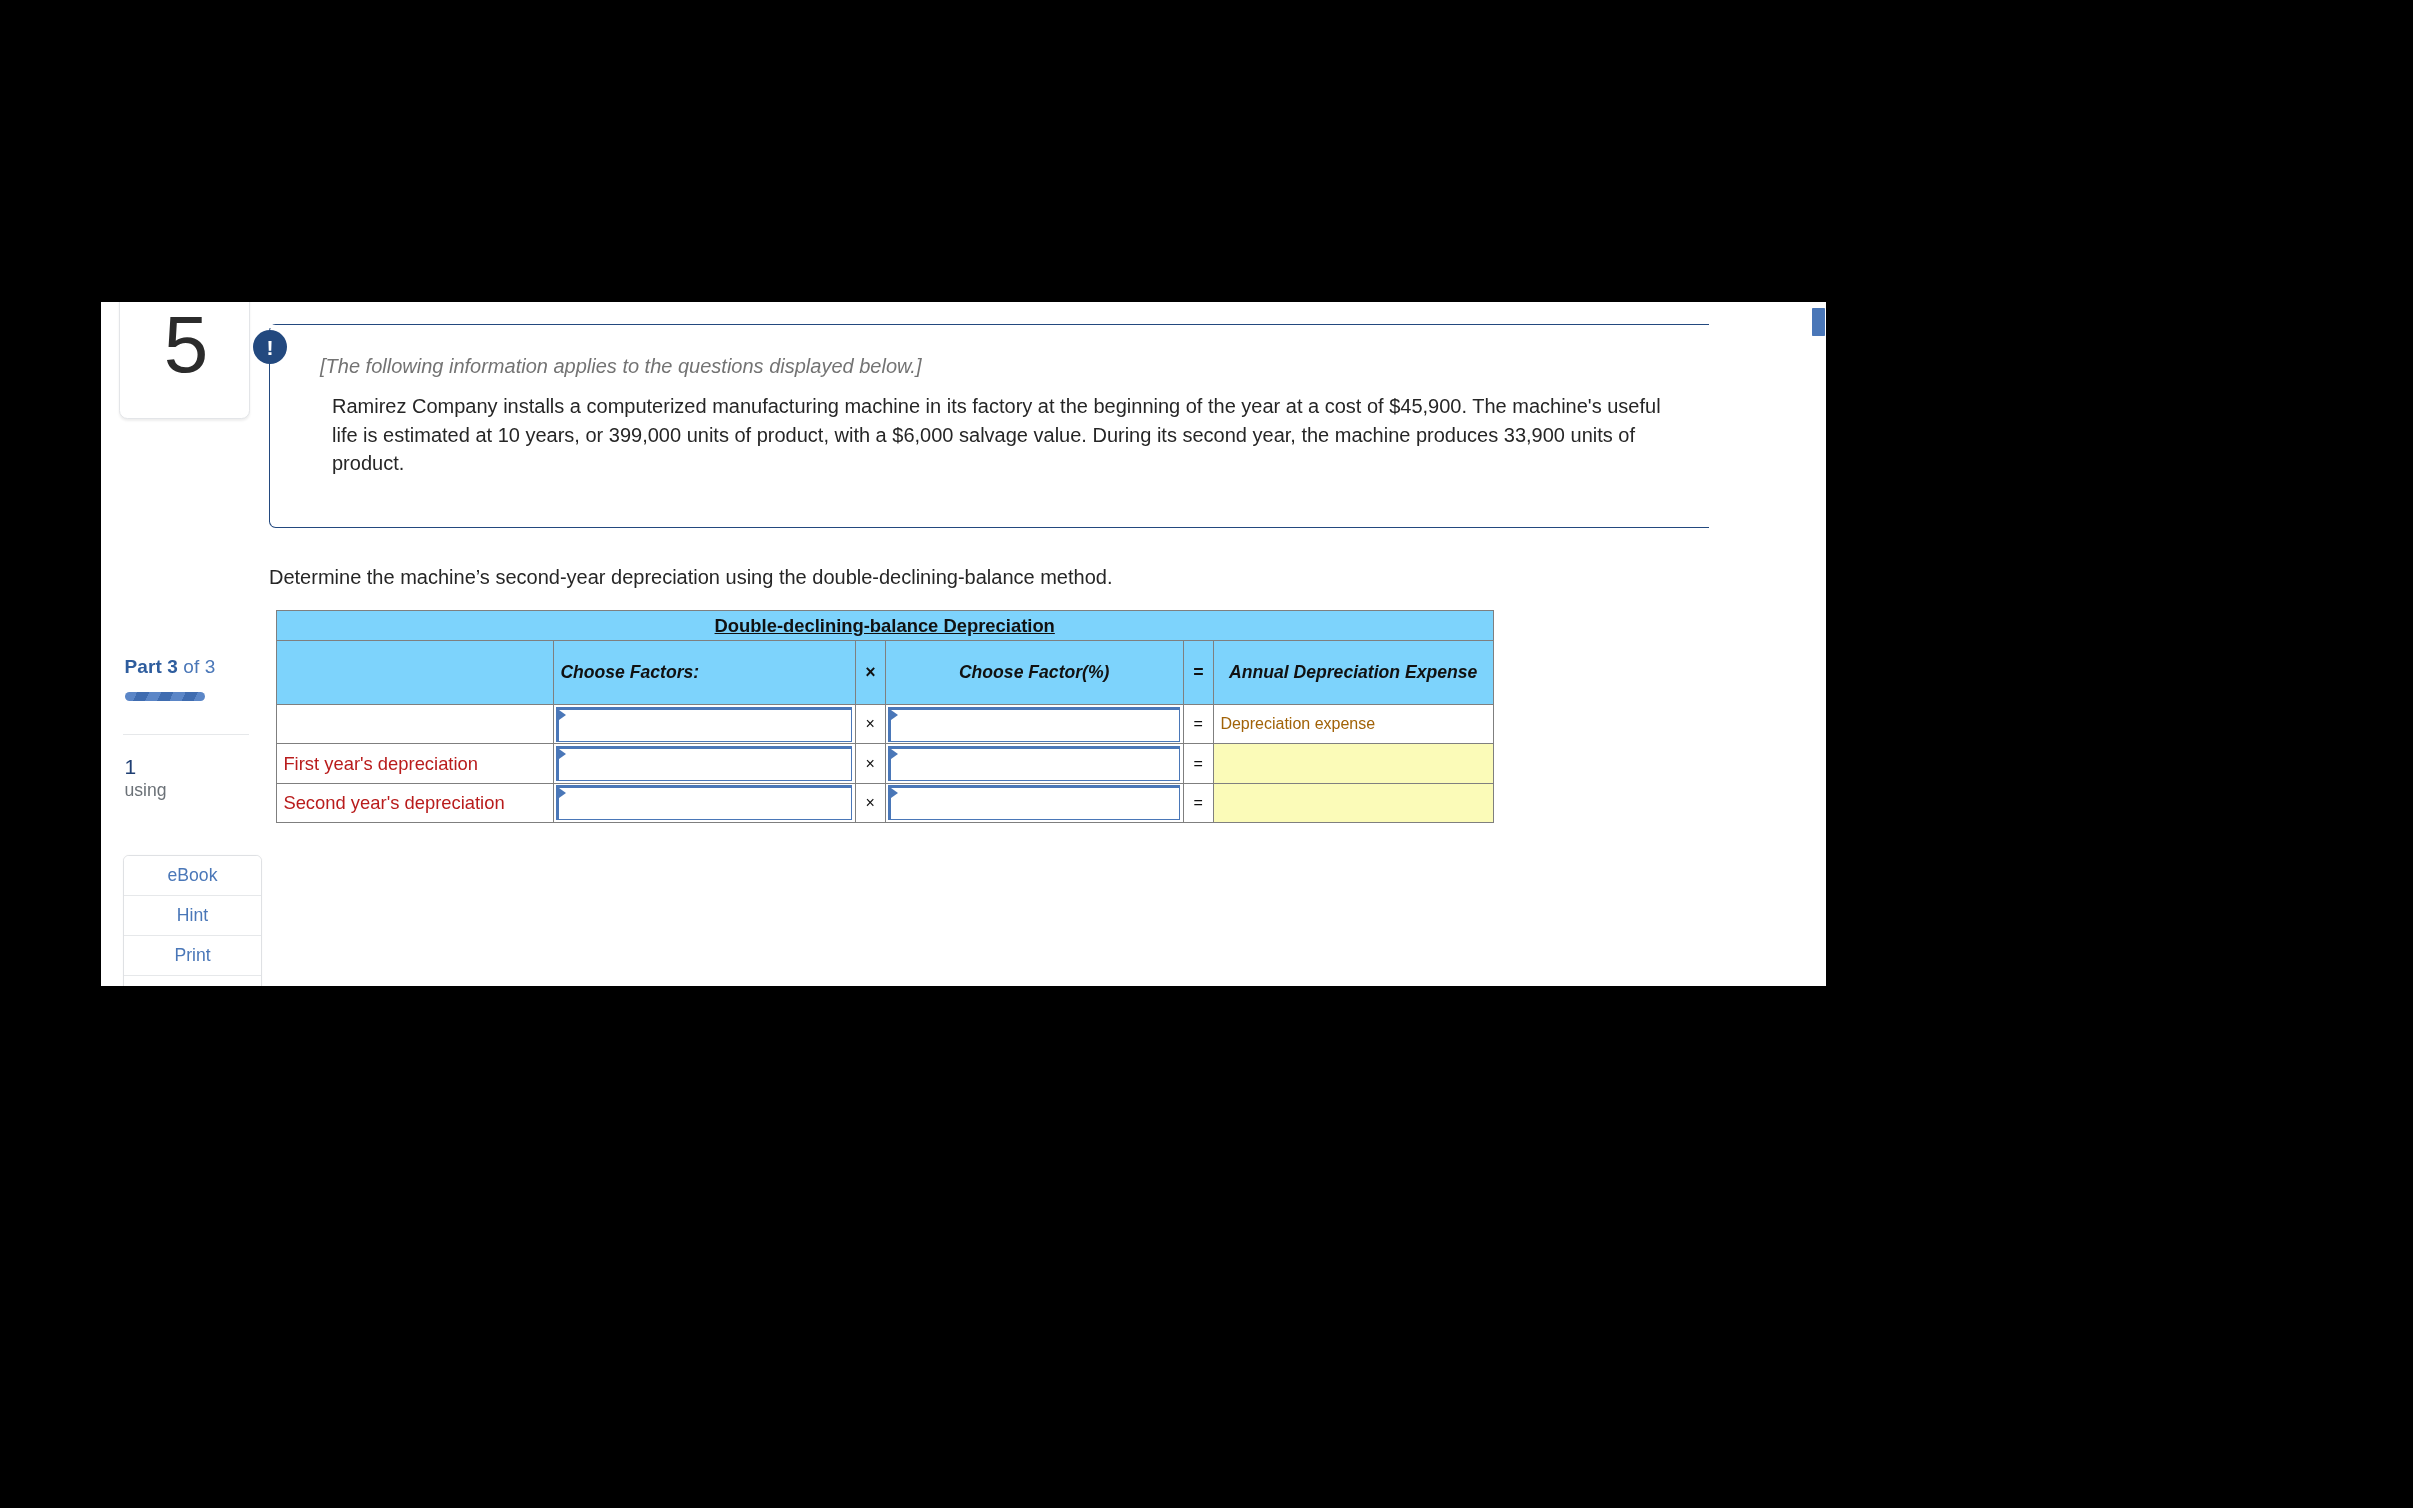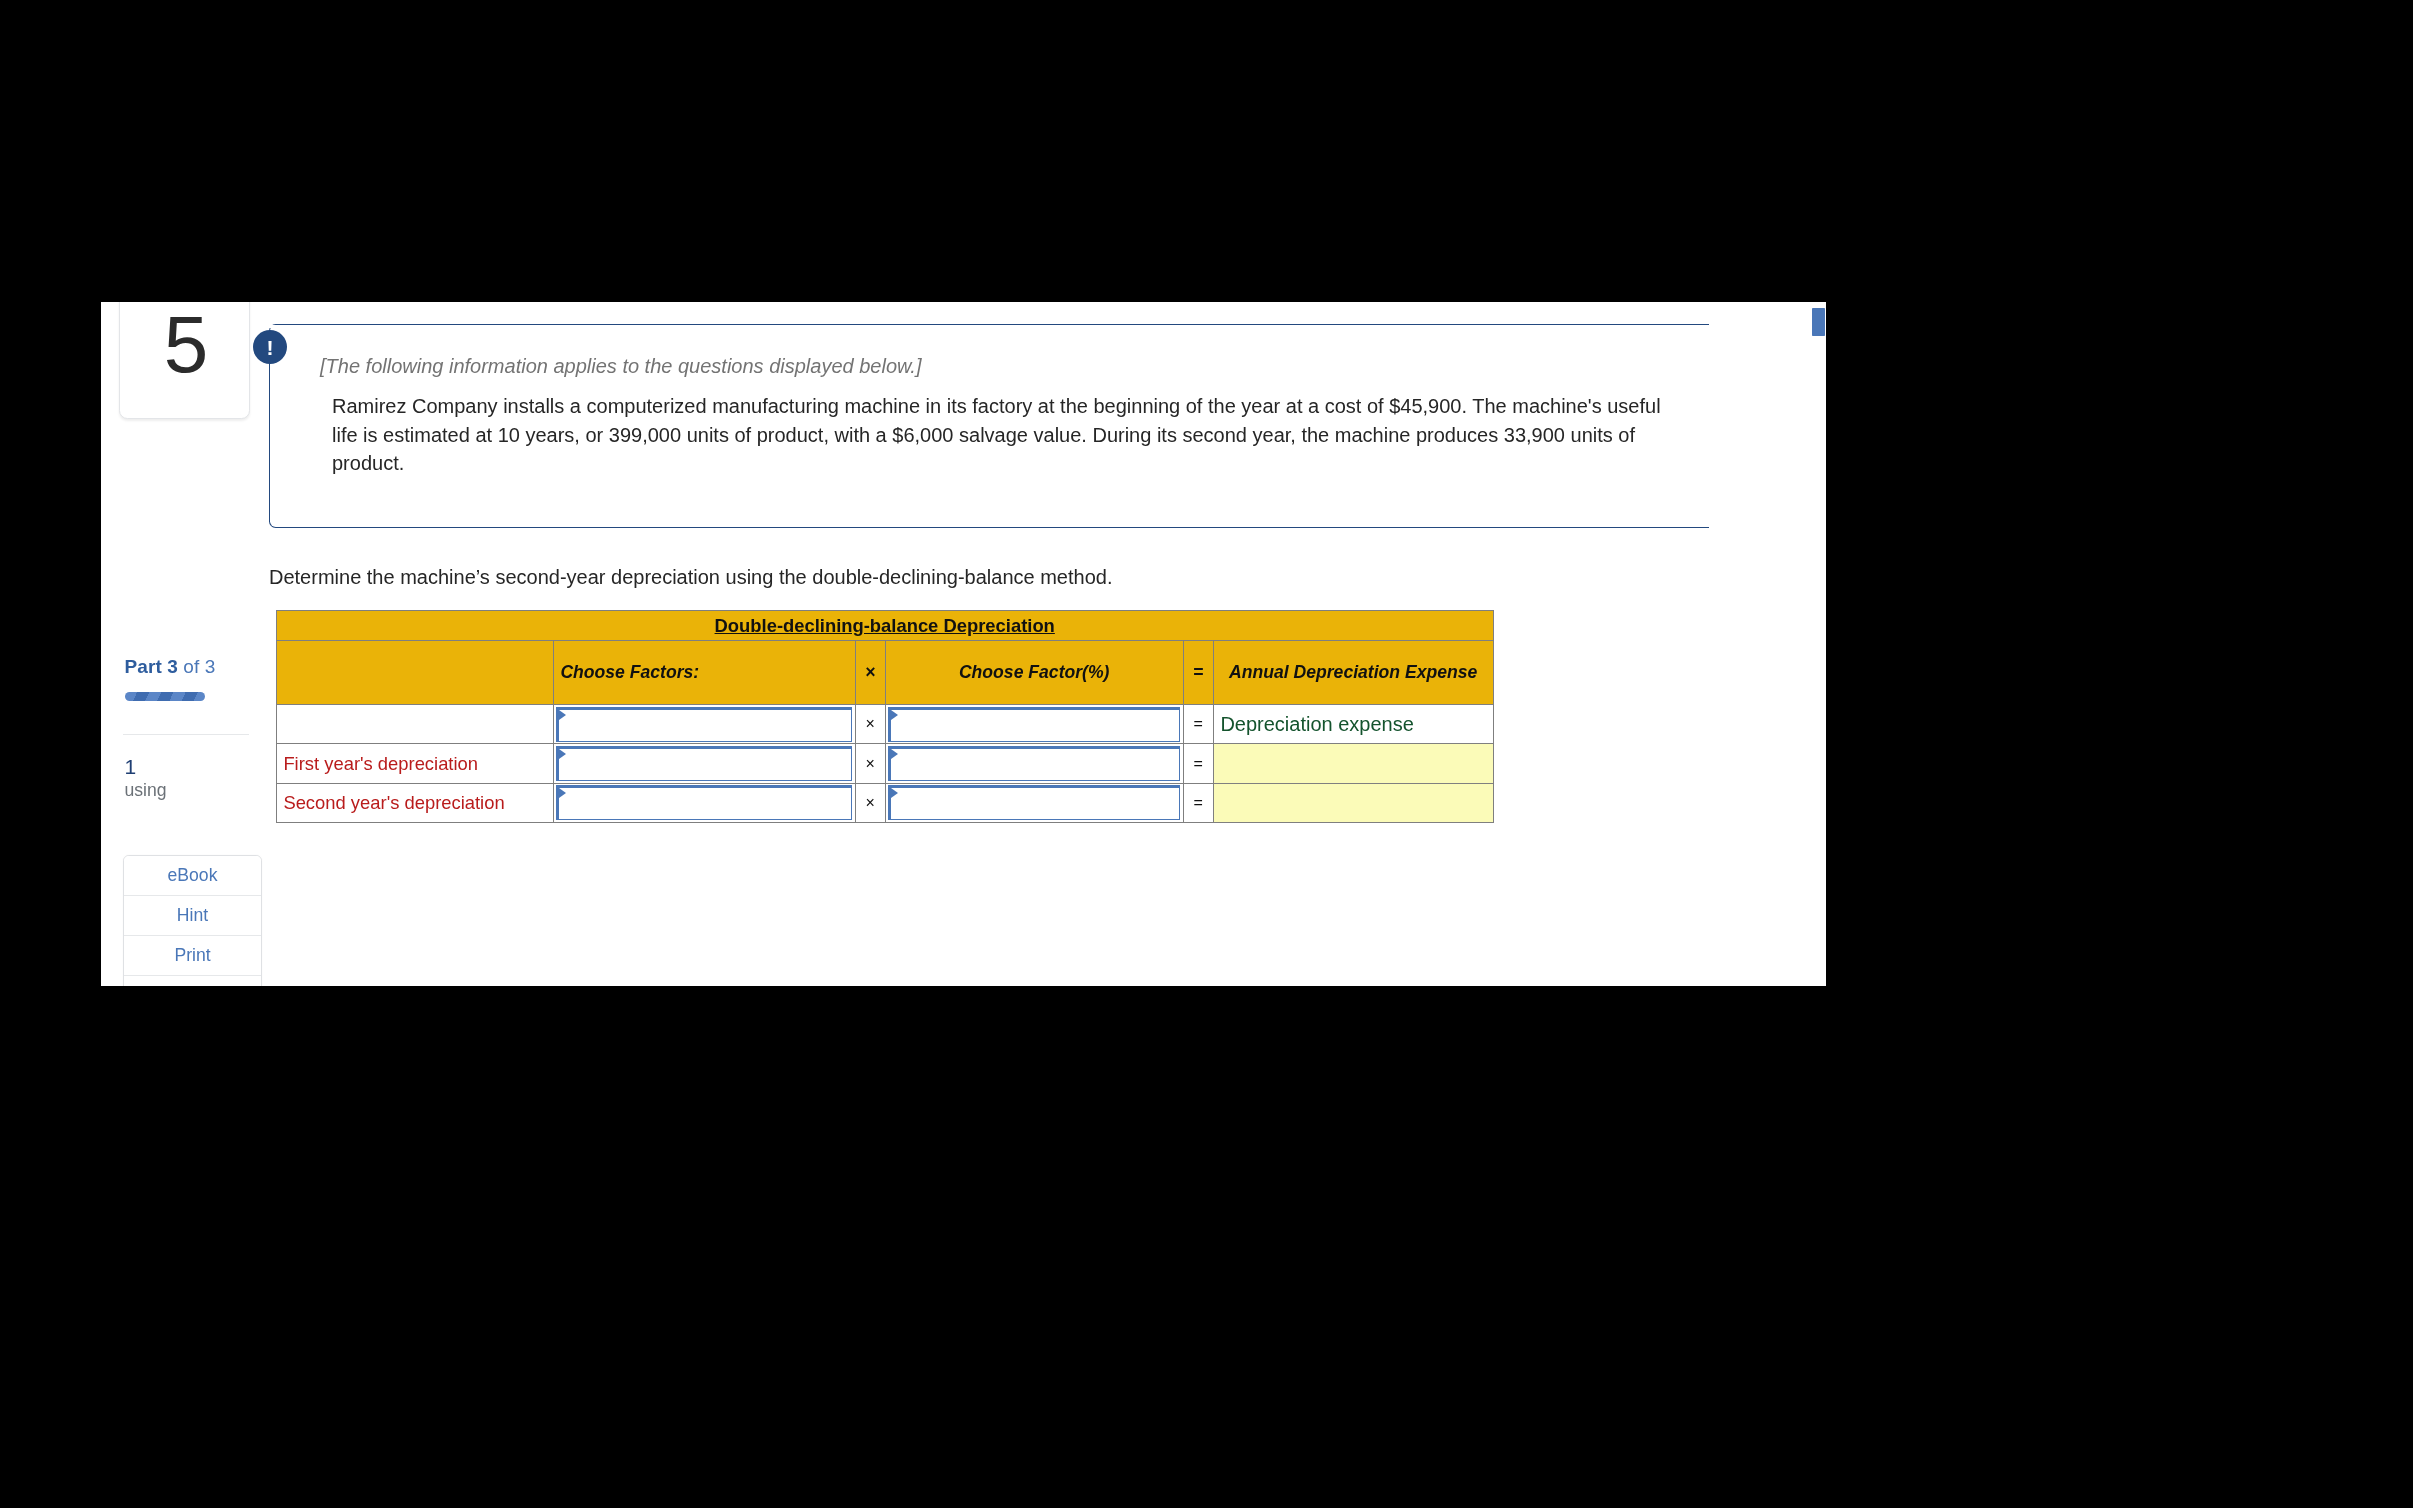--- a/index.html
+++ b/index.html
@@ -264,21 +264,21 @@
     border-collapse: collapse;
     table-layout: fixed;
     background: #ffffff;
   }
   #ddb-table td, #ddb-table th {
     border: 1.7px solid #7f7f7f;
     padding: 0;
     vertical-align: middle;
   }
   .hd {
-    background: #eab308;
+    background: #7dd3fc;
     font-size: 17.6px;
     font-weight: bold;
     color: #111111;
     text-align: center;
   }
   #title-cell {
     height: 30px;
     text-decoration: underline;
     font-size: 18.4px;
   }
@@ -299,22 +299,22 @@
     text-align: left;
     background: #ffffff;
   }
   .op-cell {
     font-size: 16px;
     color: #111111;
     text-align: center;
     background: #ffffff;
   }
   .ans-cell {
-    font-size: 20px;
-    color: #14532d;
+    font-size: 16px;
+    color: #a16207;
     padding-left: 6.7px !important;
     text-align: left;
     background: #ffffff;
   }
   .ans-cell.yellow { background: #fbfbb8; }
 
   .sel-cell { padding: 1.7px 2.5px !important; background: #ffffff; }
   .sel-box {
     position: relative;
     width: 100%;

